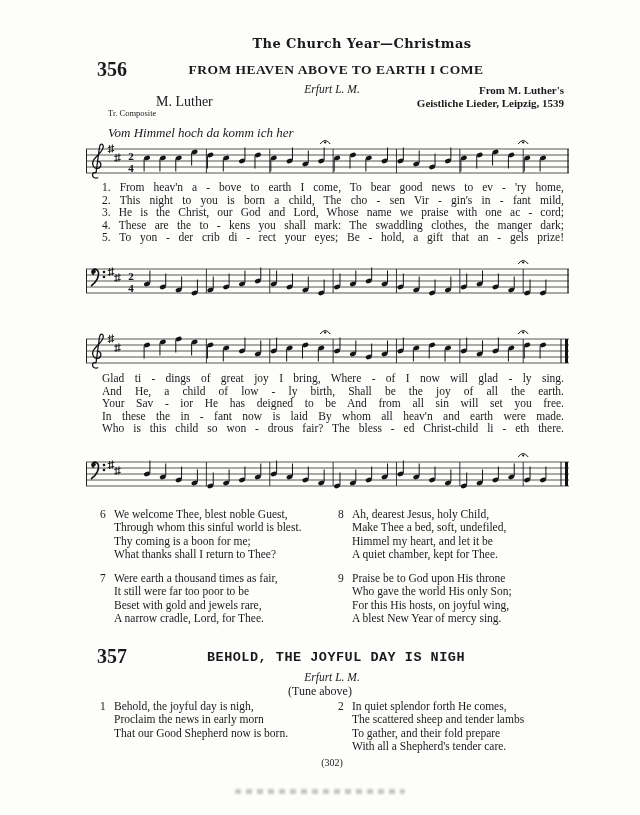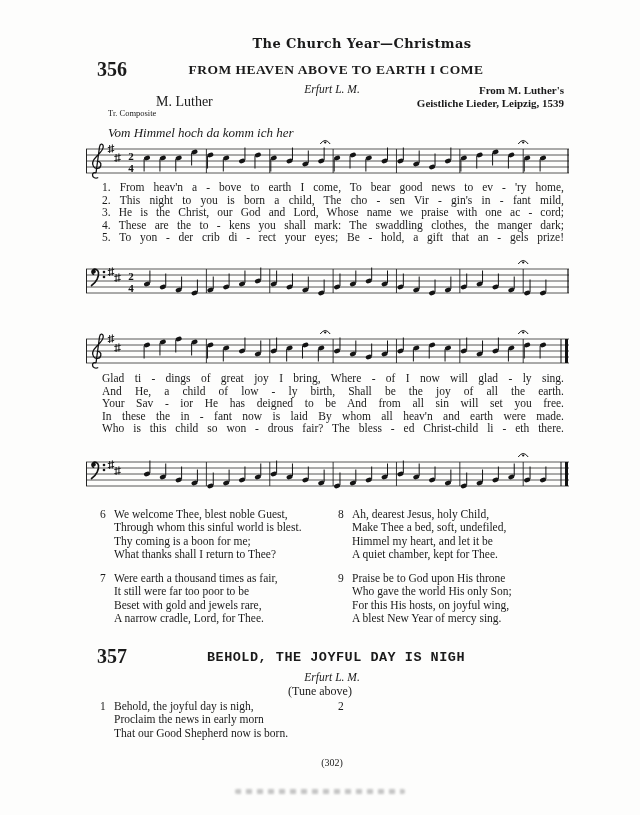--- a/index.html
+++ b/index.html
@@ -454,19 +454,25 @@
     <span class="vnum">1</span>
     <div>
       <div>Behold, the joyful day is nigh,</div>
       <div>Proclaim the news in early morn</div>
       <div>That our Good Shepherd now is born.</div>
     </div>
   </div>
 
   <div class="verse v357-2">
     <span class="vnum">2</span>
+    <div>
+      <div>In quiet splendor forth He comes,</div>
+      <div>The scattered sheep and tender lambs</div>
+      <div>To gather, and their fold prepare</div>
+      <div>With all a Shepherd's tender care.</div>
+    </div>
   </div>
 
   <div class="page-number">(302)</div>
 
   <div class="artifact"></div>
 
 </div>
 
 </body></html>

